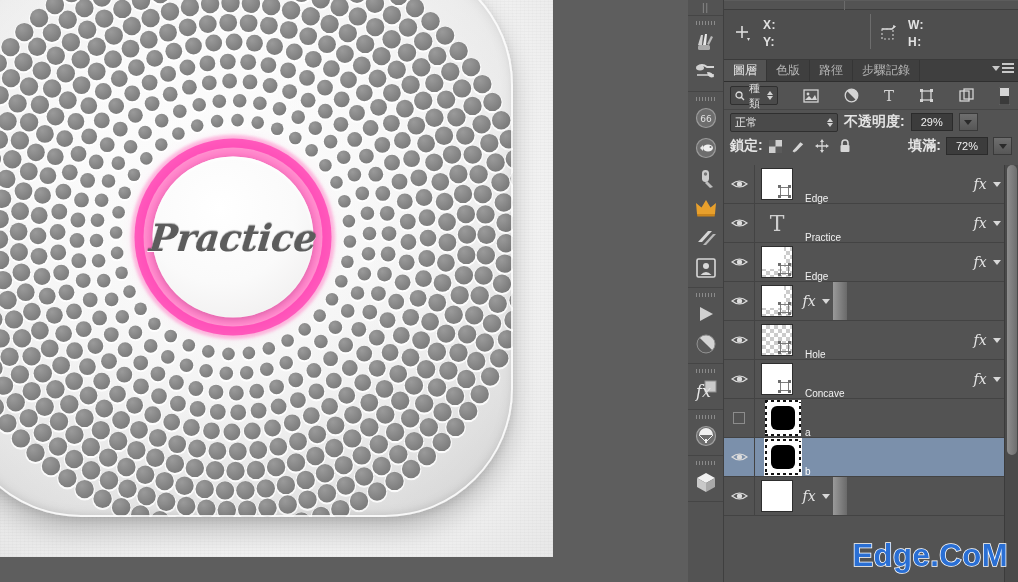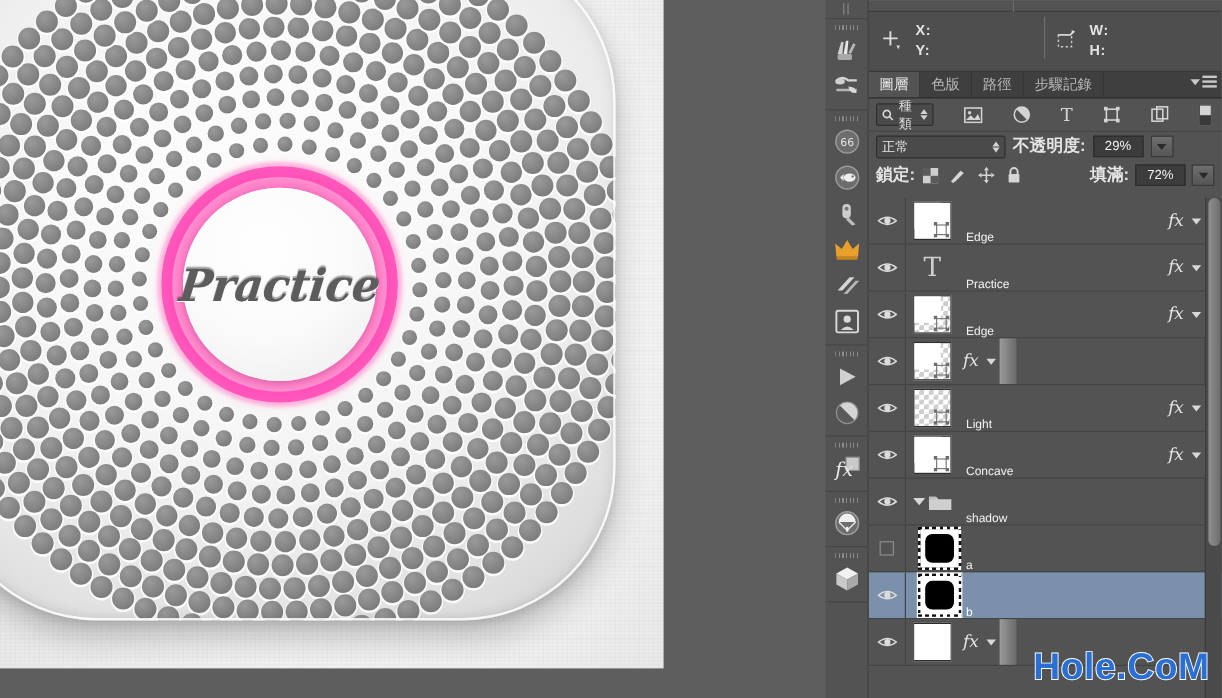--- a/index.html
+++ b/index.html
@@ -1953,21 +1953,21 @@
                <div class="thumb alpha">
               <svg class="mask-badge" viewBox="0 0 13 13">
       <rect x="2.5" y="2.5" width="8" height="8" fill="none" stroke="#7d7d7d" stroke-width="1"></rect>
       <rect x="0" y="0" width="3" height="3" fill="#6d6d6d"></rect>
       <rect x="10" y="0" width="3" height="3" fill="#6d6d6d"></rect>
       <rect x="0" y="10" width="3" height="3" fill="#6d6d6d"></rect>
       <rect x="10" y="10" width="3" height="3" fill="#6d6d6d"></rect>
     </svg>
             </div>
              </div>
-          <div class="layer-name">Light</div>
+          <div class="layer-name">Hole</div>
           <div class="fx-cell">fx</div>
          <div class="lfx-caret">
             <i></i>
           </div>
           <div class="rowscroll"></div>
         </div>
         <div class="layer-row">
           <div class="eye-cell">
         <svg width="17" height="12" viewBox="0 0 17 12">
       <path d="M1 6 Q8.5 0 16 6 Q8.5 12 1 6 Z" fill="none" stroke="#dcdcdc" stroke-width="1.2"></path>
@@ -1986,39 +1986,20 @@
     </svg>
             </div>
              </div>
           <div class="layer-name">Concave</div>
           <div class="fx-cell">fx</div>
          <div class="lfx-caret">
             <i></i>
           </div>
           <div class="rowscroll"></div>
         </div>
-        <div class="layer-row group-row">
-          <div class="eye-cell">
-        <svg width="17" height="12" viewBox="0 0 17 12">
-      <path d="M1 6 Q8.5 0 16 6 Q8.5 12 1 6 Z" fill="none" stroke="#dcdcdc" stroke-width="1.2"></path>
-      <circle cx="8.5" cy="6" r="2.6" fill="#dcdcdc"></circle>
-    </svg>
-      </div>
-          <div class="folder-cell">
-               <span class="twirl"></span>
-               <svg width="19" height="15" viewBox="0 0 19 15">
-                 <path d="M0 3 h6 l2 2 h11 v9 H0 Z" fill="#cfcfcf"></path>
-                 <path d="M0 3 h6 l2 2 H0 Z" fill="#bdbdbd"></path>
-               </svg>
-             </div>
-          <div class="layer-name">shadow</div>
-          <div class="fx-cell"></div>
-         <div class="lfx-caret"></div>
-          <div class="scroll-cell"></div>
-        </div>
         <div class="layer-row">
           <div class="eye-cell">
         <span class="eye-off-box"></span>
       </div>
           <div class="thumb-cell child-indent">
                <div class="thumb-black">
                   <div class="blk"></div>
             </div>
              </div>
           <div class="layer-name">a</div>
@@ -2061,14 +2042,14 @@
           </div>
           <div class="rowscroll"></div>
         </div>
       </div>
 
     <div id="panel-scrollbar">
       <div class="thumbbar"></div>
     </div>
   </div>
 
-  <div id="watermark">Hole.CoM</div>
+  <div id="watermark">Edge.CoM</div>
 </div>
 
 </body></html>

